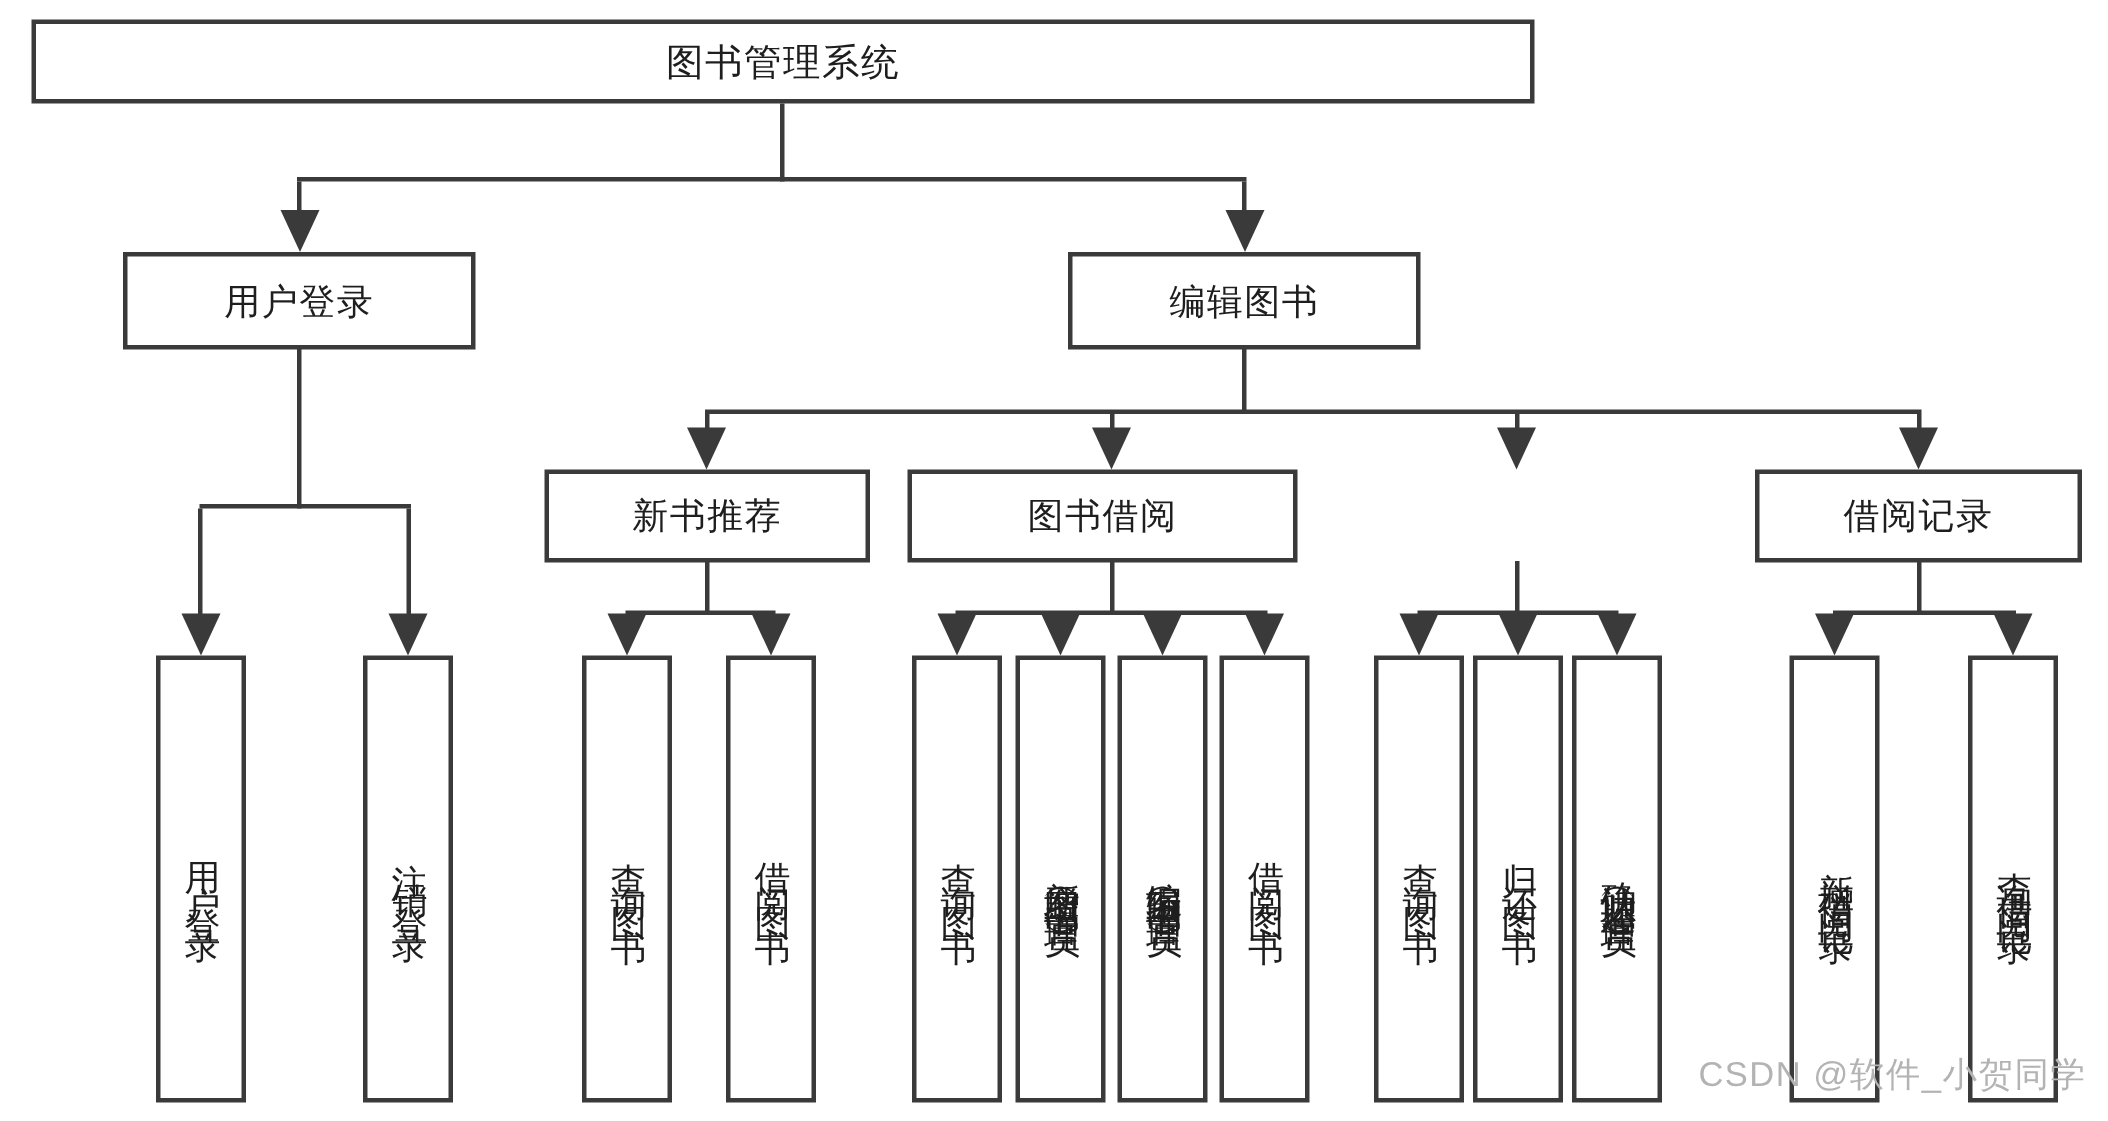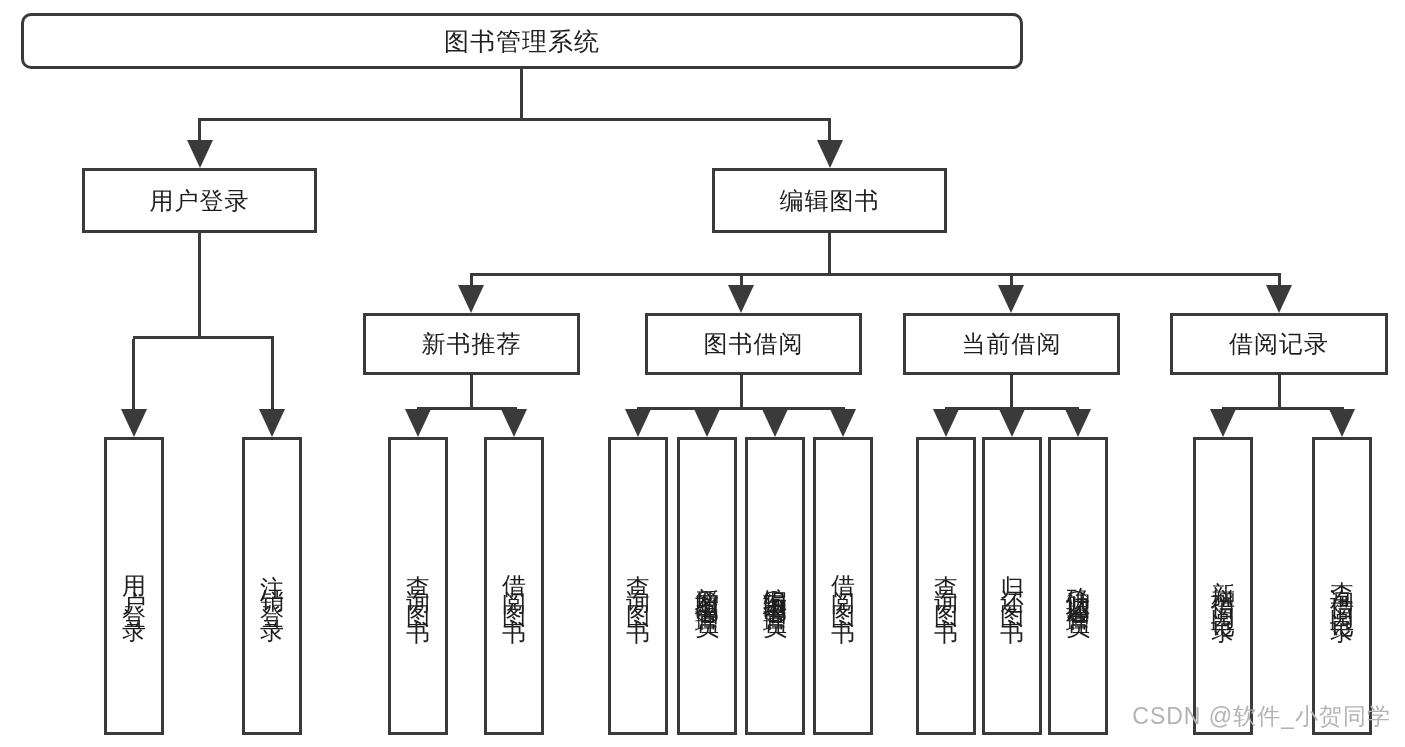--- a/index.html
+++ b/index.html
@@ -15,21 +15,21 @@
     position:absolute;
     box-sizing:border-box;
     border:3px solid #3a3a3a;
     background:#ffffff;
     color:#1e1e1e;
     display:flex;
     align-items:center;
     justify-content:center;
   }
   .hbox{font-size:24px;letter-spacing:1px;}
-  .rootbox{font-size:25px;border-radius:10px;}
+  .rootbox{font-size:25px;}
   .leaf{
     writing-mode:vertical-rl;
     text-orientation:mixed;
     font-size:24px;
   }
   .leaf .vtext{letter-spacing:15px;}
   .leaf.ls6 .vtext{letter-spacing:8px;}
   .leaf.ls9 .vtext{letter-spacing:4px;}
   .vline{position:absolute;width:3px;background:#3a3a3a;}
   .hline{position:absolute;height:3px;background:#3a3a3a;}
@@ -52,22 +52,21 @@
 <body>
 
 <div id="canvas">
 
   <div class="box hbox rootbox" style="left:21px;top:13px;width:1002px;height:56px;">图书管理系统</div>
 
   <div class="box hbox" style="left:82px;top:168px;width:235px;height:65px;">用户登录</div>
   <div class="box hbox" style="left:712px;top:168px;width:235px;height:65px;">编辑图书</div>
 
   <div class="box hbox" style="left:363px;top:313px;width:217px;height:62px;">新书推荐</div>
-  <div class="box hbox" style="left:645px;top:313px;width:217px;height:62px;">图书借阅</div>
-  <div class="box hbox" style="left:903px;top:313px;width:217px;height:62px;">当前借阅</div>
+  <div class="box hbox" style="left:605px;top:313px;width:260px;height:62px;">图书借阅</div>
   <div class="box hbox" style="left:1170px;top:313px;width:218px;height:62px;">借阅记录</div>
 
   <div class="box leaf" style="left:104px;top:437px;width:60px;height:298px;">
     <span class="vtext">用户登录</span>
   </div>
   <div class="box leaf" style="left:242px;top:437px;width:60px;height:298px;">
     <span class="vtext">注销登录</span>
   </div>
 
   <div class="box leaf" style="left:388px;top:437px;width:60px;height:298px;">

